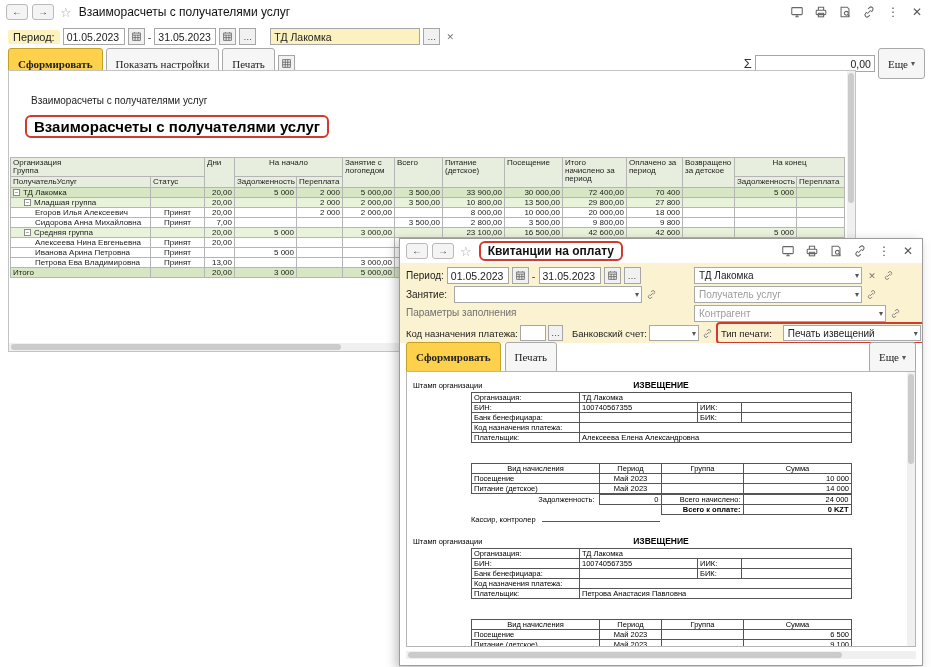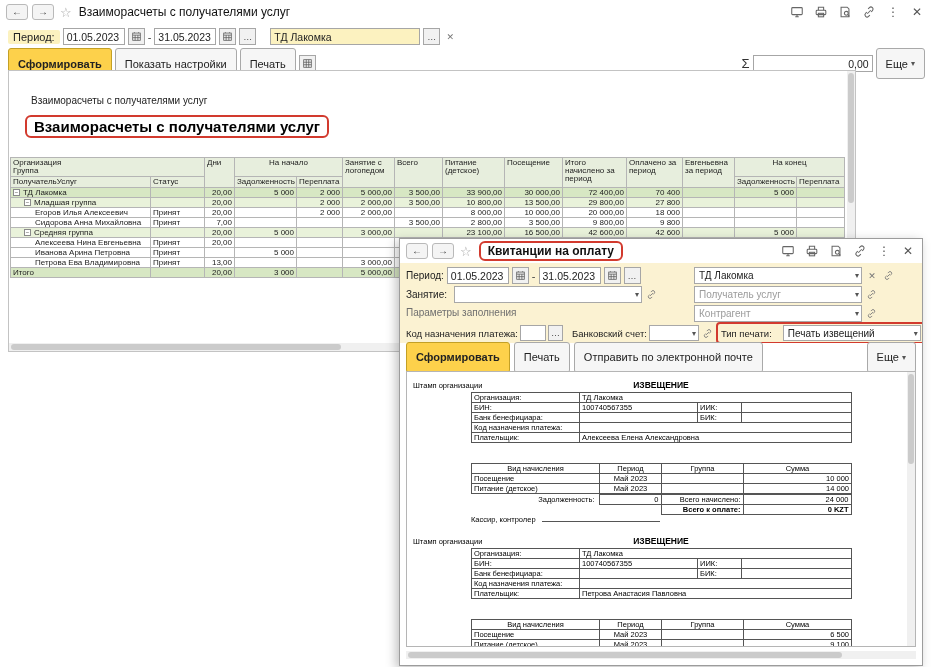--- a/index.html
+++ b/index.html
@@ -26,37 +26,37 @@
   .org-chip{background:#fcf2c0;width:150px}
   .sq-btn{width:17px;height:17px;border:1px solid #a6a6a6;background:#f1f1f1;display:flex;align-items:center;justify-content:center;font-size:9px;color:#444;cursor:pointer;flex:0 0 auto}
   .sq-btn svg{width:11px;height:11px;stroke:#555;fill:none;stroke-width:1.1}
   .dash{font-size:11px;color:#444}
   .xbtn{width:14px;height:15px;display:flex;align-items:center;justify-content:center;color:#777;font-size:9px;cursor:pointer}
   .combo{position:relative;border:1px solid #a8a8a8;background:#fff;height:17px;font-size:10px;padding:0 14px 0 4px;display:flex;align-items:center;overflow:hidden;white-space:nowrap}
   .combo .dd{position:absolute;right:2px;top:0;bottom:0;display:flex;align-items:center;color:#555;font-size:8px}
   .placeholder{color:#9b9b9b}
   .linkicon{width:13px;height:13px;display:flex;align-items:center;justify-content:center;cursor:pointer}
   .linkicon svg{width:11px;height:11px;stroke:#7b7b7b;fill:none;stroke-width:1.3}
-  .btn{height:31px;border:1px solid #a9a9a9;background:#f6f6f6;border-radius:3px;font-size:11px;padding:13px 9px;font-family:Liberation Sans, sans-serif;color:#222;cursor:pointer;display:flex;align-items:center;gap:3px}
+  .btn{height:31px;border:1px solid #a9a9a9;background:#f6f6f6;border-radius:3px;font-size:11px;padding:13px 9px;font-family:Liberation Serif, serif;color:#222;cursor:pointer;display:flex;align-items:center;gap:3px}
   .btn-primary{background:#fdd14b;border-color:#c3a026;font-weight:bold}
   .sigma{font-size:13px;color:#333}
   .sum-input{width:120px;text-align:right}
   .dd-car{font-size:8px;color:#555}
   
   .report{position:absolute;top:70px;left:8px;width:848px;height:282px;border:1px solid #c3c3c3;background:#fff;overflow:hidden}
   .doc-header{position:absolute;top:24px;left:22px;font-size:10px;color:#222}
   .big-title{position:absolute;top:44px;left:16px;font-size:15px;font-weight:bold;color:#000}
   .rt{position:absolute;top:86px;left:1px;border-collapse:collapse;table-layout:fixed;width:834px;font-size:8px}
   .rt th,.rt td{border:1px solid #b5b5b5;padding:0 2px;overflow:hidden}
   .rt thead th{background:#e7eedd;font-weight:normal;vertical-align:top;text-align:center;white-space:normal;line-height:8px;padding:1px 2px}
   .rt thead th.th-l{text-align:left}
   .rt tbody td{white-space:nowrap;height:9px;line-height:9px}
   .rt .num{text-align:right}
   .rt .name{text-align:left}
-  .rt .status{text-align:left}
+  .rt .status{text-align:center}
   .rt tr.lvl0 td{background:#d7e7c3}
   .rt tr.lvl1 td{background:#e9f2da}
   .rt tr.lvl3 td{background:#d7e7c3}
   .rt td.ind1{padding-left:13px}
   .rt td.ind2{padding-left:24px}
   .exp{display:inline-block;width:7px;height:7px;border:1px solid #8a8a8a;background:#fff;color:#444;font-size:6px;line-height:5px;text-align:center;margin-right:3px;vertical-align:middle}
   .vscroll{position:absolute;top:0;right:0;bottom:8px;width:8px;background:#f0f0f0}
   .vscroll .thumb{position:absolute;top:2px;left:1px;width:6px;background:#cbcbcb;border-radius:3px}
   .hscroll{position:absolute;left:0;right:8px;bottom:0;height:8px;background:#f0f0f0}
   .hscroll .thumb{position:absolute;left:2px;top:1px;height:6px;background:#cbcbcb;border-radius:3px}
@@ -201,21 +201,21 @@
             <div>Группа</div>
           </th>
           <th rowspan="2" class="th-l">Дни</th>
           <th colspan="2">На начало</th>
           <th rowspan="2" class="th-l">Занятие с логопедом</th>
           <th rowspan="2" class="th-l">Всего</th>
           <th rowspan="2" class="th-l">Питание (детское)</th>
           <th rowspan="2" class="th-l">Посещение</th>
           <th rowspan="2" class="th-l">Итого начислено за период</th>
           <th rowspan="2" class="th-l">Оплачено за период</th>
-          <th rowspan="2" class="th-l">Евгеньевна за период</th>
+          <th rowspan="2" class="th-l">Возвращено за детское</th>
           <th colspan="2">На конец</th>
         </tr>
         <tr>
           <th class="th-l">ПолучательУслуг</th>
           <th class="th-l">Статус</th>
           <th class="th-l">Задолженность</th>
           <th class="th-l">Переплата</th>
           <th class="th-l">Задолженность</th>
           <th class="th-l">Переплата</th>
         </tr>
@@ -471,21 +471,21 @@
       </span>
       <span class="linkicon">
           <svg viewBox="0 0 16 16">
             <path d="M6 10l4-4"></path>
             <path d="M7 4.5L8.5 3a2.4 2.4 0 013.4 3.4L10.5 8"></path>
             <path d="M9 11.5L7.5 13a2.4 2.4 0 01-3.4-3.4L5.5 8"></path>
           </svg>
         </span>
     </div>
     <div class="frow" style="top:42px;left:294px">
-      <span class="combo" style="width:168px">
+      <span class="combo" style="width:192px">
         <span class="placeholder">Контрагент</span>
         <span class="dd">▾</span>
       </span>
       <span class="linkicon">
           <svg viewBox="0 0 16 16">
             <path d="M6 10l4-4"></path>
             <path d="M7 4.5L8.5 3a2.4 2.4 0 013.4 3.4L10.5 8"></path>
             <path d="M9 11.5L7.5 13a2.4 2.4 0 01-3.4-3.4L5.5 8"></path>
           </svg>
         </span>
@@ -515,21 +515,20 @@
           <span>Печать извещений</span>
           <span class="dd">▾</span>
         </span>
       </span>
     </div>
   </div>
 
   <div class="rcmd">
     <button class="btn btn-primary">Сформировать</button>
     <button class="btn">Печать</button>
-    <button class="btn">Отправить по электронной почте</button>
     <button class="btn" style="margin-left:auto">
       <span>Еще</span>
       <span class="dd-car">▾</span>
     </button>
   </div>
 
   <div class="docarea">
     <div style="padding-top:2px">
   <div class="receipt">
     <div class="r-top">

